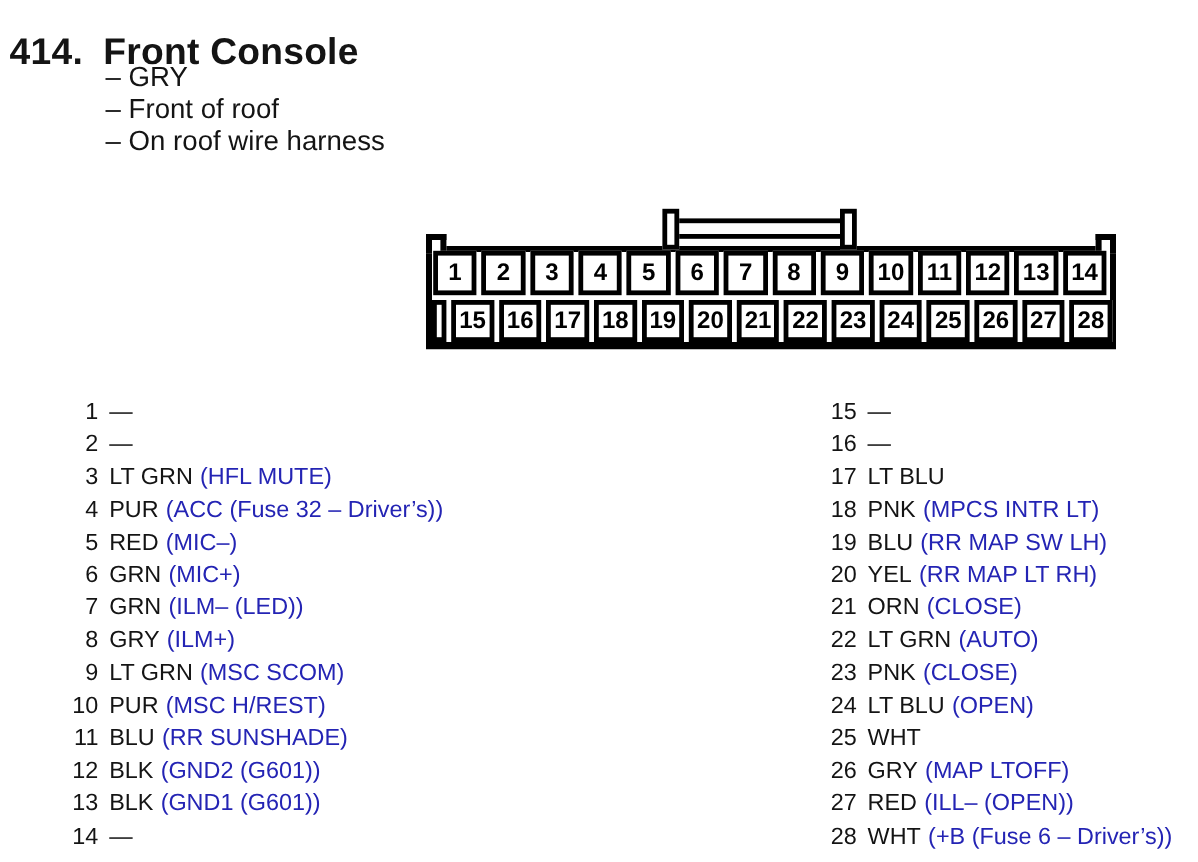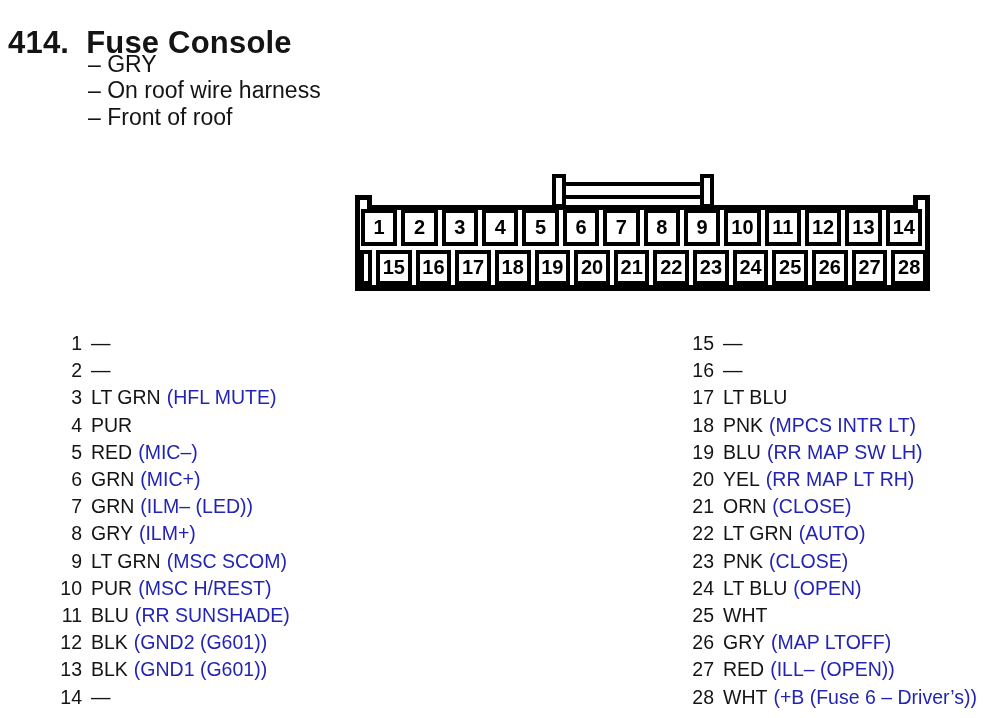--- a/index.html
+++ b/index.html
@@ -154,27 +154,27 @@
   .pin-func {
     color: var(--func_blue, #2424b4);
     margin-left: 6px;
   }
   .pin-func:empty { display: none; }
 </style>
 </head>
 <body>
 
 <h1 class="title">
-  <span class="title-num">414.</span><span>Fuse Console</span>
+  <span class="title-num">414.</span><span>Front Console</span>
 </h1>
 
 <div class="notes">
   <div class="note-line">– GRY</div>
+    <div class="note-line">– Front of roof</div>
     <div class="note-line">– On roof wire harness</div>
-    <div class="note-line">– Front of roof</div>
 </div>
 
 <div class="connector">
   <div class="latch-bar"></div>
   <div class="latch-post post-left"></div>
   <div class="latch-post post-right"></div>
 
   <div class="shell"></div>
   <div class="corner-tab tab-left"></div>
   <div class="corner-tab tab-right"></div>
@@ -227,20 +227,21 @@
 
     </div>
     <div class="pin-line">
       <span class="pin-num">3</span>
       <span class="pin-wire">LT GRN</span>
       <span class="pin-func">(HFL MUTE)</span>
     </div>
     <div class="pin-line">
       <span class="pin-num">4</span>
       <span class="pin-wire">PUR</span>
+      <span class="pin-func">(ACC (Fuse 32 – Driver’s))</span>
     </div>
     <div class="pin-line">
       <span class="pin-num">5</span>
       <span class="pin-wire">RED</span>
       <span class="pin-func">(MIC–)</span>
     </div>
     <div class="pin-line">
       <span class="pin-num">6</span>
       <span class="pin-wire">GRN</span>
       <span class="pin-func">(MIC+)</span>

